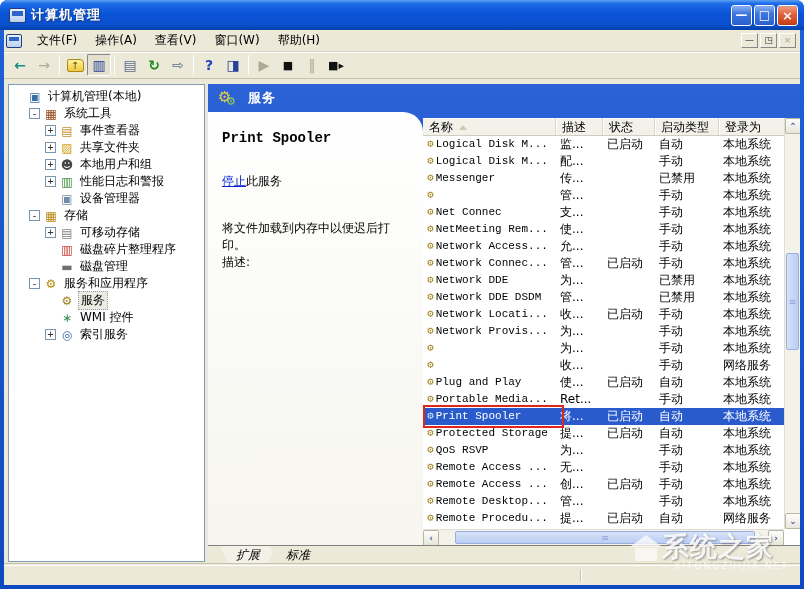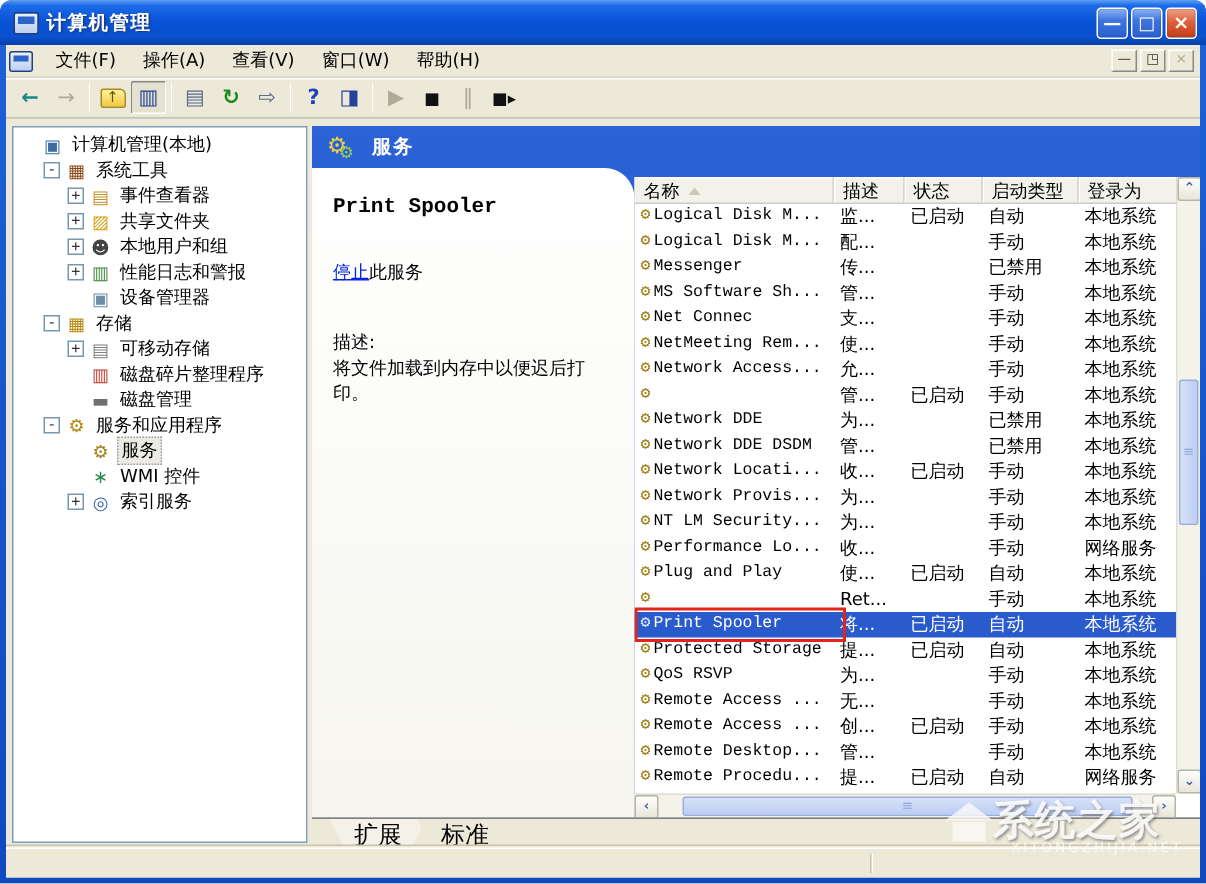--- a/index.html
+++ b/index.html
@@ -114,22 +114,22 @@
   .vthumb { position:absolute; left:1px; width:13px; top:135px; height:97px;
     background:linear-gradient(90deg,#D7E2F8,#BCCDF4); border:1px solid #98AEDC; border-radius:2px; }
   .vthumb::after, .hthumb::after { content:"≡"; color:#8FA6D8; font-size:9px; position:absolute; left:50%; top:50%;
     transform:translate(-50%,-52%); }
   .hthumb { position:absolute; top:1px; height:13px; left:32px; width:300px;
     background:linear-gradient(180deg,#D7E2F8,#BCCDF4); border:1px solid #98AEDC; border-radius:2px; }
 
   
   .tabrow { position:absolute; left:208px; top:545px; width:592px; height:18px; background:#ECE9D8;
     border-top:1px solid #808080; display:flex; padding-left:12px; }
-  .vtab { height:18px; padding:1px 16px 0 16px; font-size:16px; background:#ECE9D8; color:#000;
-    clip-path:polygon(0 0,100% 0,calc(100% - 9px) 100%,9px 100%); position:relative; cursor:default; }
+  .vtab { height:18px; padding:1px 16px 0 16px; font-size:12px; background:#ECE9D8; color:#000;
+    clip-path:polygon(0 0,100% 0,calc(100% - 9px) 100%,9px 100%); position:relative; cursor:default;font-style:italic; }
   .vtab.active { background:#F4F2E8; font-weight:normal; }
   .vtab + .vtab { margin-left:-6px; }
 
   .status-groove { position:absolute; left:4px; top:563px; width:796px; height:3px;
     border-top:1px solid #C8C4AC; border-bottom:1px solid #fff; }
   .statusbar { position:absolute; left:4px; top:566px; width:796px; height:19px; background:#ECE9D8; }
   .status-sep { position:absolute; left:576px; top:3px; height:13px; width:2px;
     border-left:1px solid #C8C4AC; border-right:1px solid #fff; }
 
   
@@ -286,22 +286,22 @@
     </div>
 
     <div class="info-pane">
       <div class="svc-title">Print Spooler</div>
       <div class="svc-links">
         <div>
           <span class="lnk">停止</span><span>此服务</span>
         </div>
       </div>
       <div class="svc-desc">
+        <div>将文件加载到内存中以便迟后打印。</div>
         <div>描述:</div>
-        <div>将文件加载到内存中以便迟后打印。</div>
       </div>
     </div>
 
     <div class="list-pane">
       <div class="lv-header">
           <div class="hcell c0">名称<span class="sort-tri"></span></div>
           <div class="hcell c1">描述</div>
           <div class="hcell c2">状态</div>
           <div class="hcell c3">启动类型</div>
           <div class="hcell c4">登录为</div>
@@ -333,21 +333,20 @@
               <span>Messenger</span>
             </div>
             <div class="cell c1">传...</div>
             <div class="cell c2"></div>
             <div class="cell c3">已禁用</div>
             <div class="cell c4">本地系统</div>
           </div>
           <div class="lv-row">
             <div class="cell name c0">
               <span class="gear">⚙</span>
-              <span>MS Software Sh...</span>
             </div>
             <div class="cell c1">管...</div>
             <div class="cell c2"></div>
             <div class="cell c3">手动</div>
             <div class="cell c4">本地系统</div>
           </div>
           <div class="lv-row">
             <div class="cell name c0">
               <span class="gear">⚙</span>
               <span>Net Connec</span>
@@ -373,20 +372,21 @@
               <span>Network Access...</span>
             </div>
             <div class="cell c1">允...</div>
             <div class="cell c2"></div>
             <div class="cell c3">手动</div>
             <div class="cell c4">本地系统</div>
           </div>
           <div class="lv-row">
             <div class="cell name c0">
               <span class="gear">⚙</span>
+              <span>Network Connec...</span>
             </div>
             <div class="cell c1">管...</div>
             <div class="cell c2">已启动</div>
             <div class="cell c3">手动</div>
             <div class="cell c4">本地系统</div>
           </div>
           <div class="lv-row">
             <div class="cell name c0">
               <span class="gear">⚙</span>
               <span>Network DDE</span>
@@ -422,50 +422,49 @@
               <span>Network Provis...</span>
             </div>
             <div class="cell c1">为...</div>
             <div class="cell c2"></div>
             <div class="cell c3">手动</div>
             <div class="cell c4">本地系统</div>
           </div>
           <div class="lv-row">
             <div class="cell name c0">
               <span class="gear">⚙</span>
-              <span>NT LM Security...</span>
             </div>
             <div class="cell c1">为...</div>
             <div class="cell c2"></div>
             <div class="cell c3">手动</div>
             <div class="cell c4">本地系统</div>
           </div>
           <div class="lv-row">
             <div class="cell name c0">
               <span class="gear">⚙</span>
-              <span>Performance Lo...</span>
             </div>
             <div class="cell c1">收...</div>
             <div class="cell c2"></div>
             <div class="cell c3">手动</div>
             <div class="cell c4">网络服务</div>
           </div>
           <div class="lv-row">
             <div class="cell name c0">
               <span class="gear">⚙</span>
               <span>Plug and Play</span>
             </div>
             <div class="cell c1">使...</div>
             <div class="cell c2">已启动</div>
             <div class="cell c3">自动</div>
             <div class="cell c4">本地系统</div>
           </div>
           <div class="lv-row">
             <div class="cell name c0">
               <span class="gear">⚙</span>
+              <span>Portable Media...</span>
             </div>
             <div class="cell c1">Ret...</div>
             <div class="cell c2"></div>
             <div class="cell c3">手动</div>
             <div class="cell c4">本地系统</div>
           </div>
           <div class="lv-row selected">
             <div class="cell name c0">
               <span class="gear">⚙</span>
               <span>Print Spooler</span>

